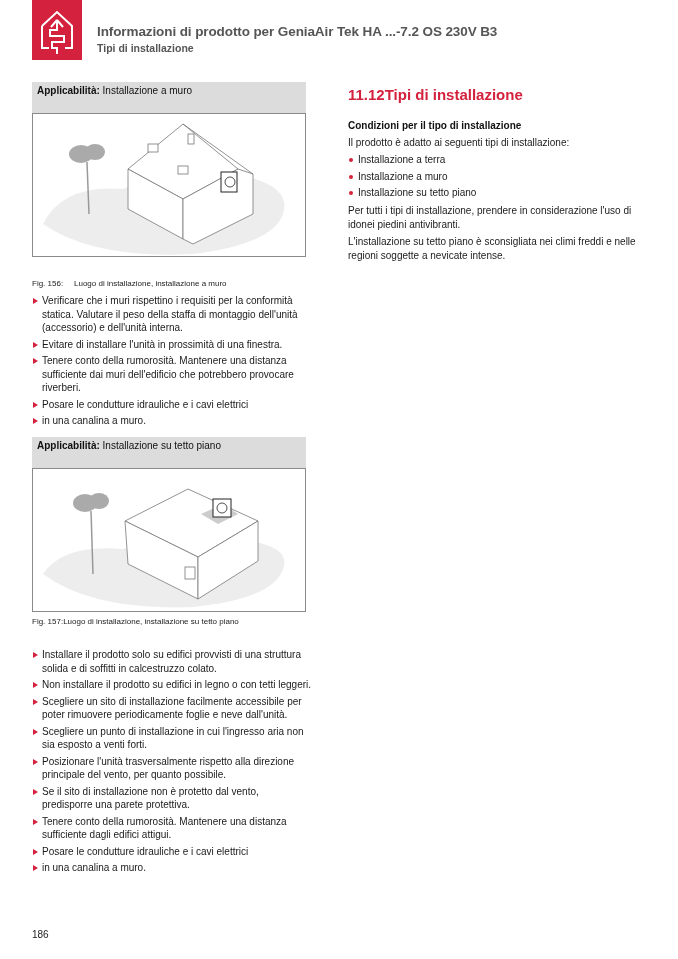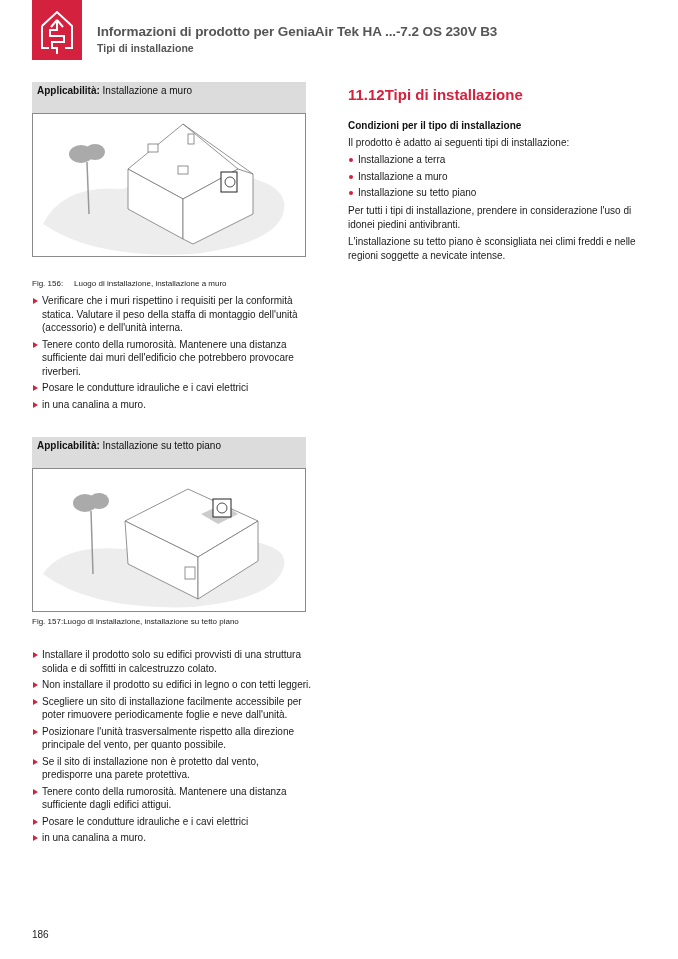--- a/index.html
+++ b/index.html
@@ -70,20 +70,21 @@
     <rect x="188" y="58" width="16" height="20" fill="#fff" stroke="#222" stroke-width="1"></rect>
     <circle cx="197" cy="68" r="5" fill="none" stroke="#222" stroke-width="0.8"></circle>
   </svg>
 </div>
 <div class="fig-cap" style="top:263px;margin-top:16px;">
   <span class="num">Fig. 156:</span><span>Luogo di installazione, installazione a muro</span>
 </div>
 
 <ul class="arrow-list" style="top:294px;">
   <li>Verificare che i muri rispettino i requisiti per la conformità statica. Valutare il peso della staffa di montaggio dell'unità (accessorio) e dell'unità interna.</li>
+  <li>Evitare di installare l'unità in prossimità di una finestra.</li>
   <li>Tenere conto della rumorosità. Mantenere una distanza sufficiente dai muri dell'edificio che potrebbero provocare riverberi.</li>
   <li>Posare le condutture idrauliche e i cavi elettrici</li>
   <li>in una canalina a muro.</li>
 </ul>
 
 <div class="appl-bar" style="top:437px;">
   <b>Applicabilità:</b>
   <span>Installazione su tetto piano</span>
 </div>
 
@@ -105,20 +106,21 @@
   </svg>
 </div>
 <div class="fig-cap" style="top:617px;text-align:center;">
   <span>Fig. 157:</span><span>Luogo di installazione, installazione su tetto piano</span>
 </div>
 
 <ul class="arrow-list" style="top:648px;">
   <li>Installare il prodotto solo su edifici provvisti di una struttura solida e di soffitti in calcestruzzo colato.</li>
   <li>Non installare il prodotto su edifici in legno o con tetti leggeri.</li>
   <li>Scegliere un sito di installazione facilmente accessibile per poter rimuovere periodicamente foglie e neve dall'unità.</li>
+  <li>Scegliere un punto di installazione in cui l'ingresso aria non sia esposto a venti forti.</li>
   <li>Posizionare l'unità trasversalmente rispetto alla direzione principale del vento, per quanto possibile.</li>
   <li>Se il sito di installazione non è protetto dal vento, predisporre una parete protettiva.</li>
   <li>Tenere conto della rumorosità. Mantenere una distanza sufficiente dagli edifici attigui.</li>
   <li>Posare le condutture idrauliche e i cavi elettrici</li>
   <li>in una canalina a muro.</li>
 </ul>
 
 <div class="sec-title">11.12Tipi di installazione</div>
 <div class="sec-sub">Condizioni per il tipo di installazione</div>
 <div class="rc-text" style="top:136px;">Il prodotto è adatto ai seguenti tipi di installazione:</div>

